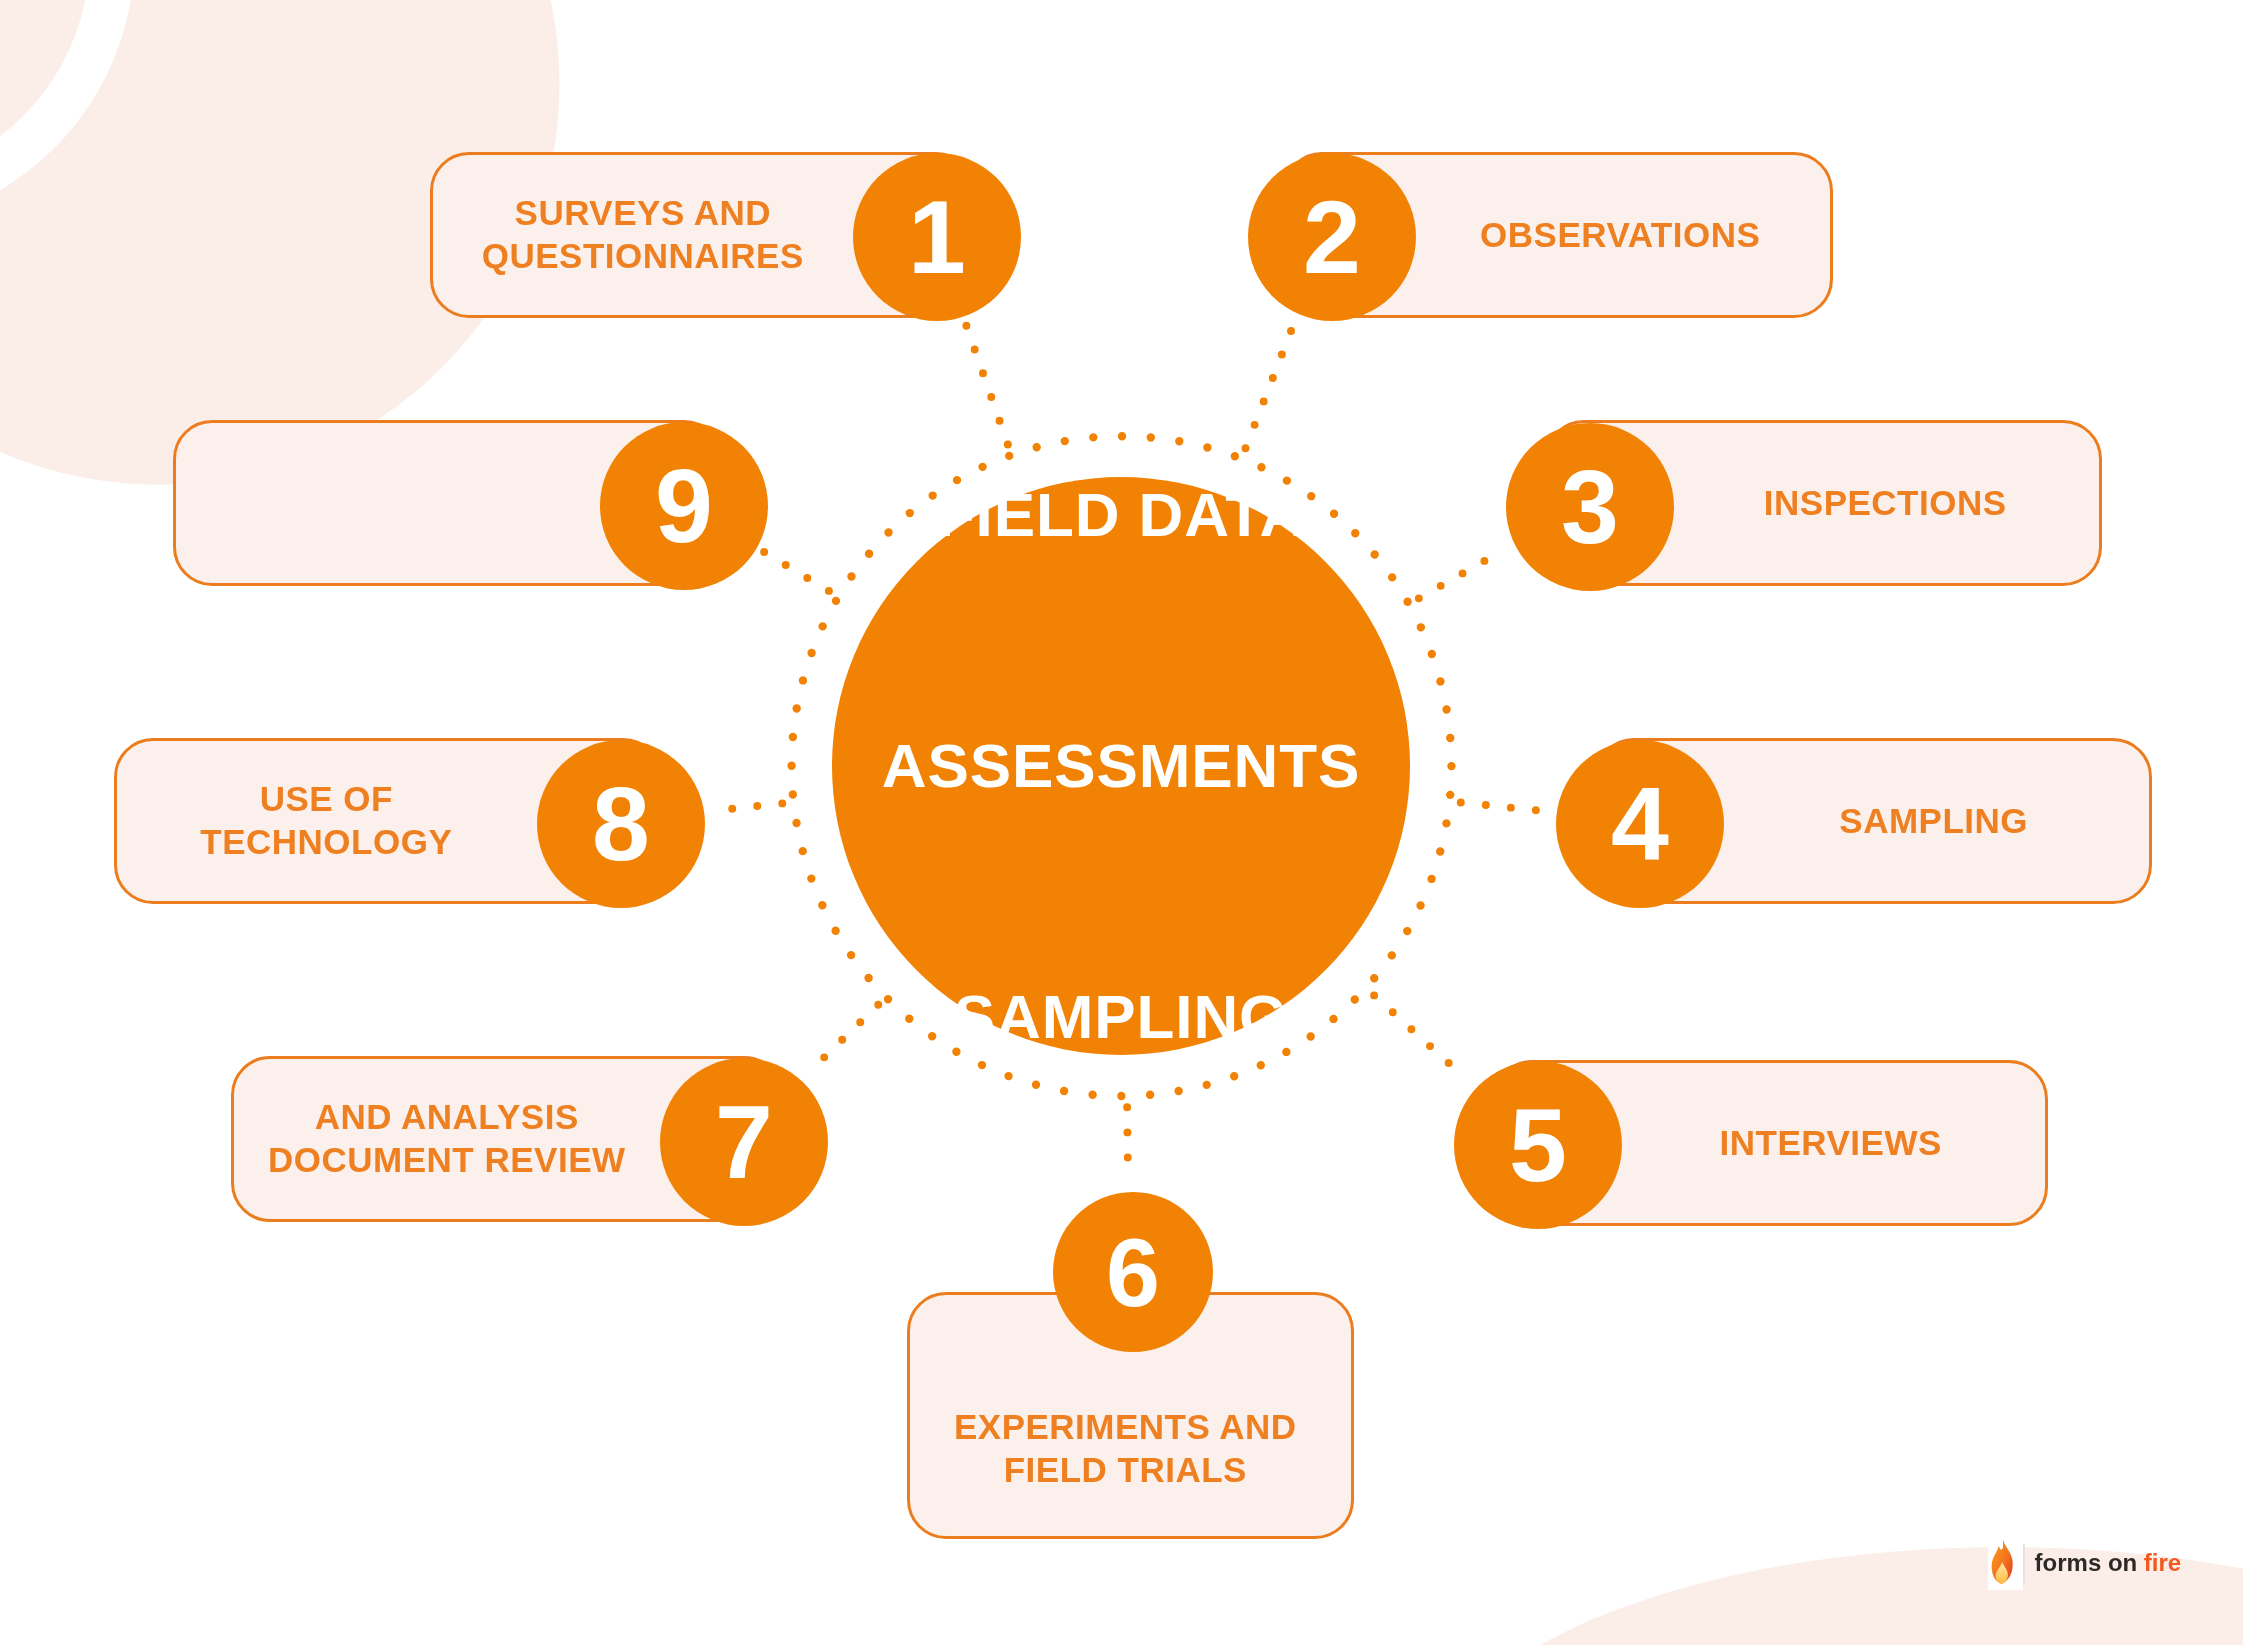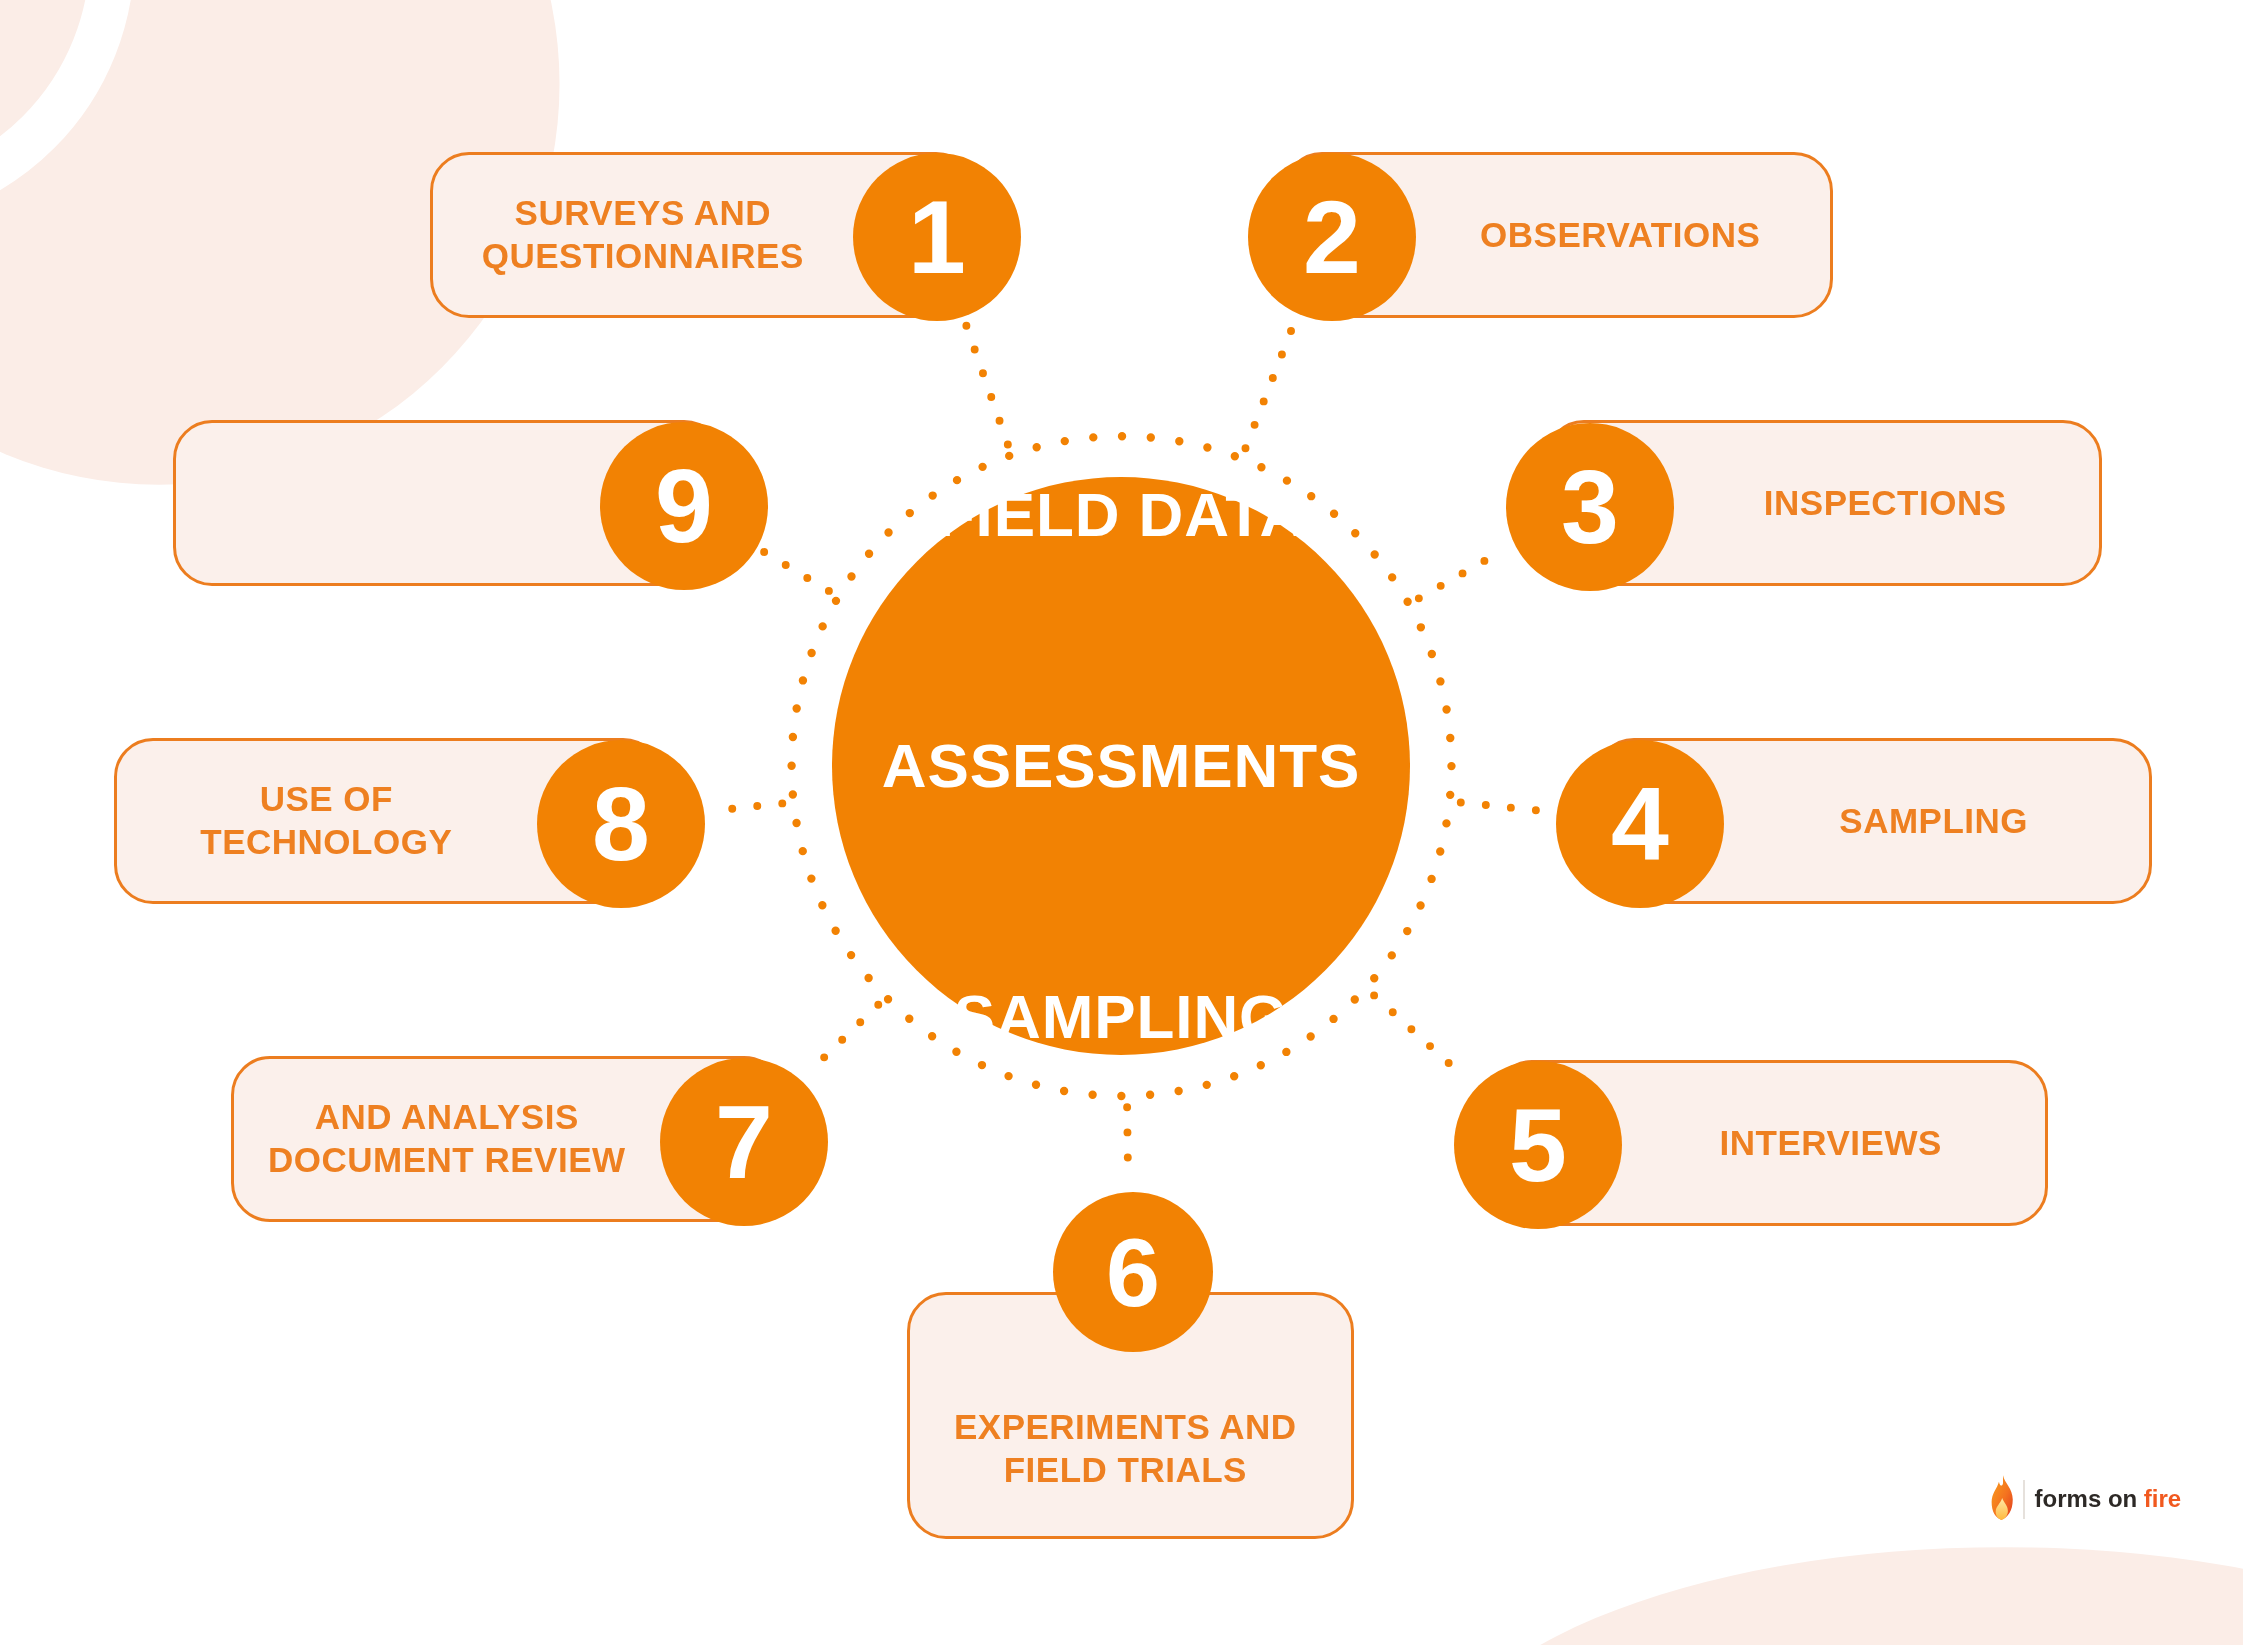--- a/index.html
+++ b/index.html
@@ -46,21 +46,21 @@
     background:var(--accent,#F28203);
     display:flex;flex-direction:column;justify-content:space-between;
     text-align:center;
     color:#ffffff;
     font-size:62px;font-weight:700;letter-spacing:0.9px;line-height:1.22;
     z-index:2;
   }
   .center-circle span{display:block;}
   .logo{
     position:absolute;
-    left:1988px;top:1470px;height:58px;
+    left:1988px;top:1534px;height:58px;
     display:flex;align-items:center;
     z-index:4;
   }
   .logo-flame{
     background:#ffffff;
     padding:1.9px 7.5px 1.9px 1.9px;
     display:flex;align-items:center;
   }
   .logo-divider{
     width:1.9px;height:39px;background:#E6E1DC;margin-right:9.3px;

